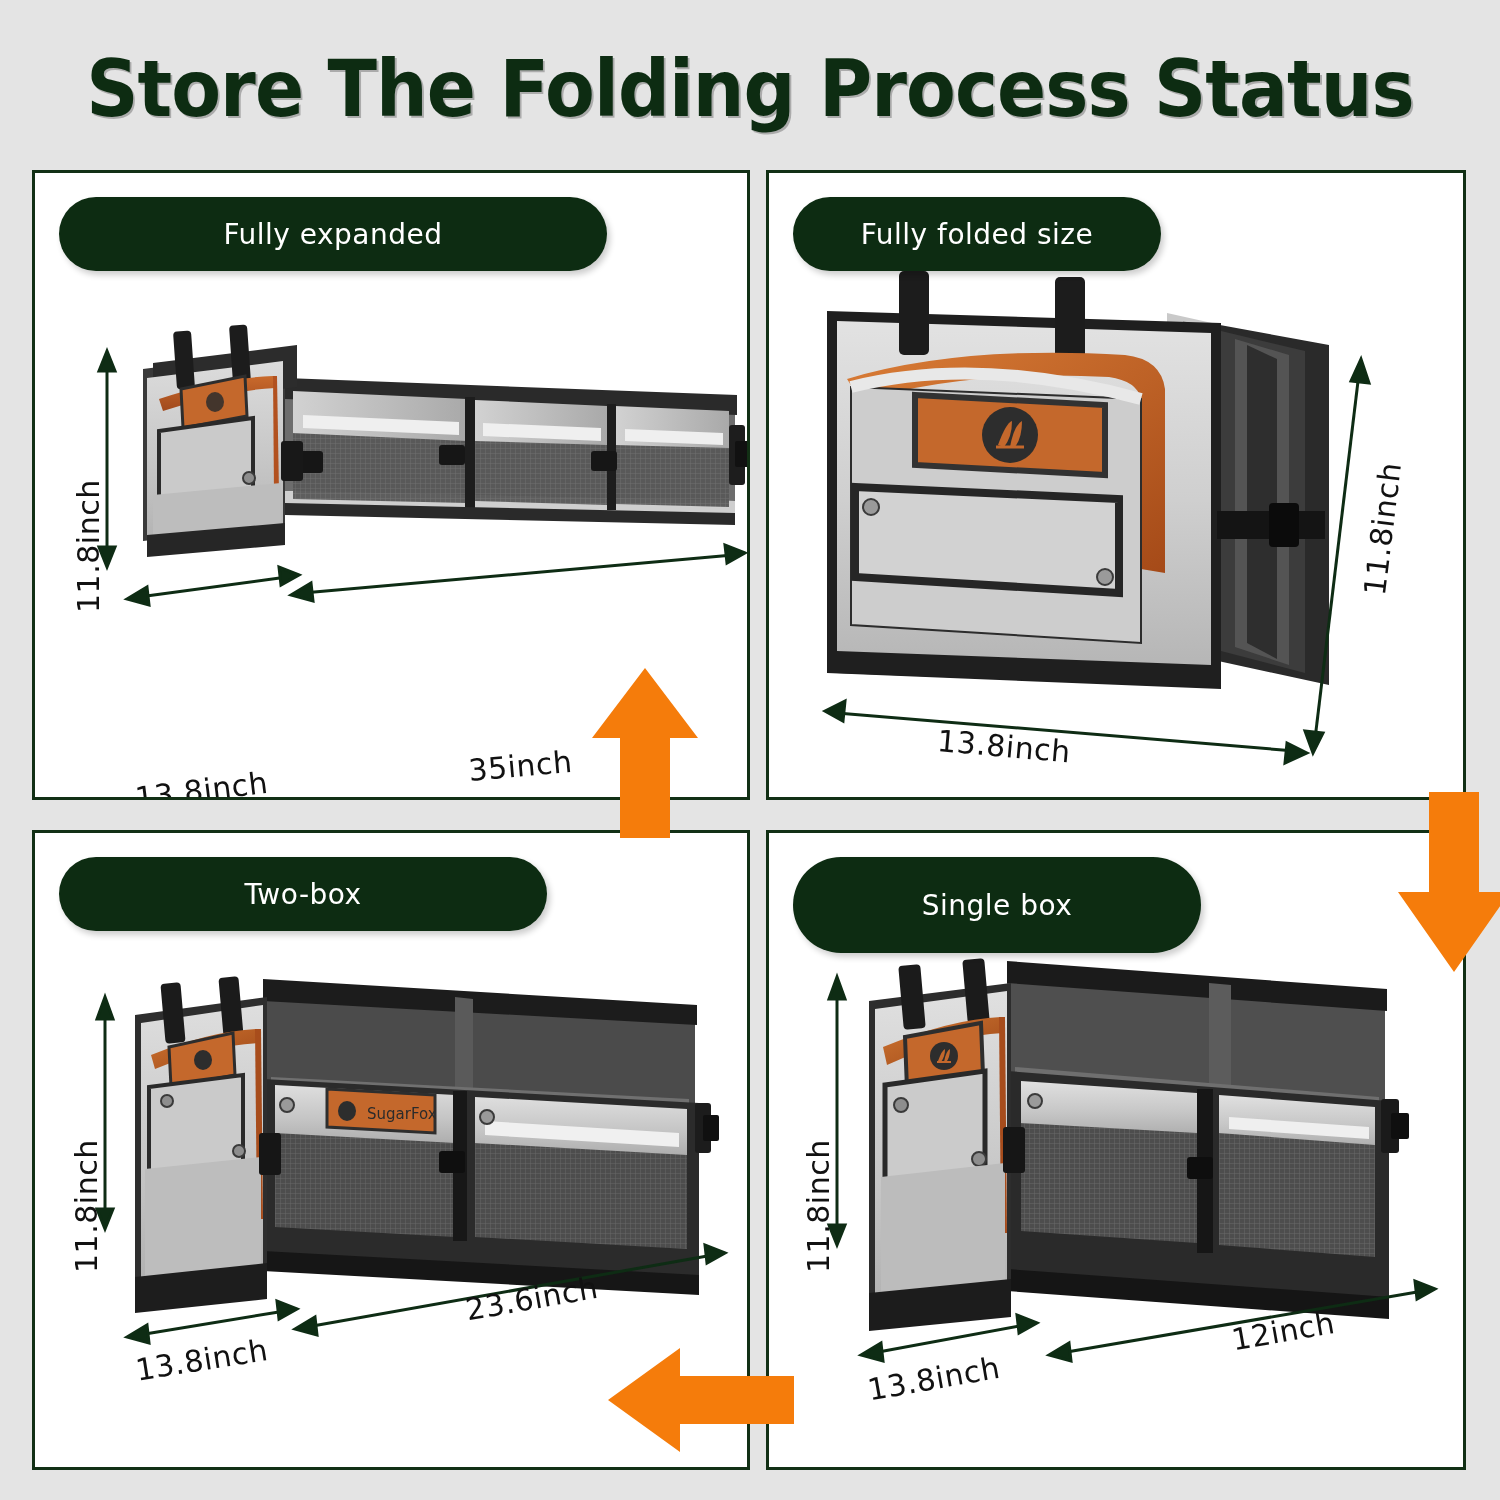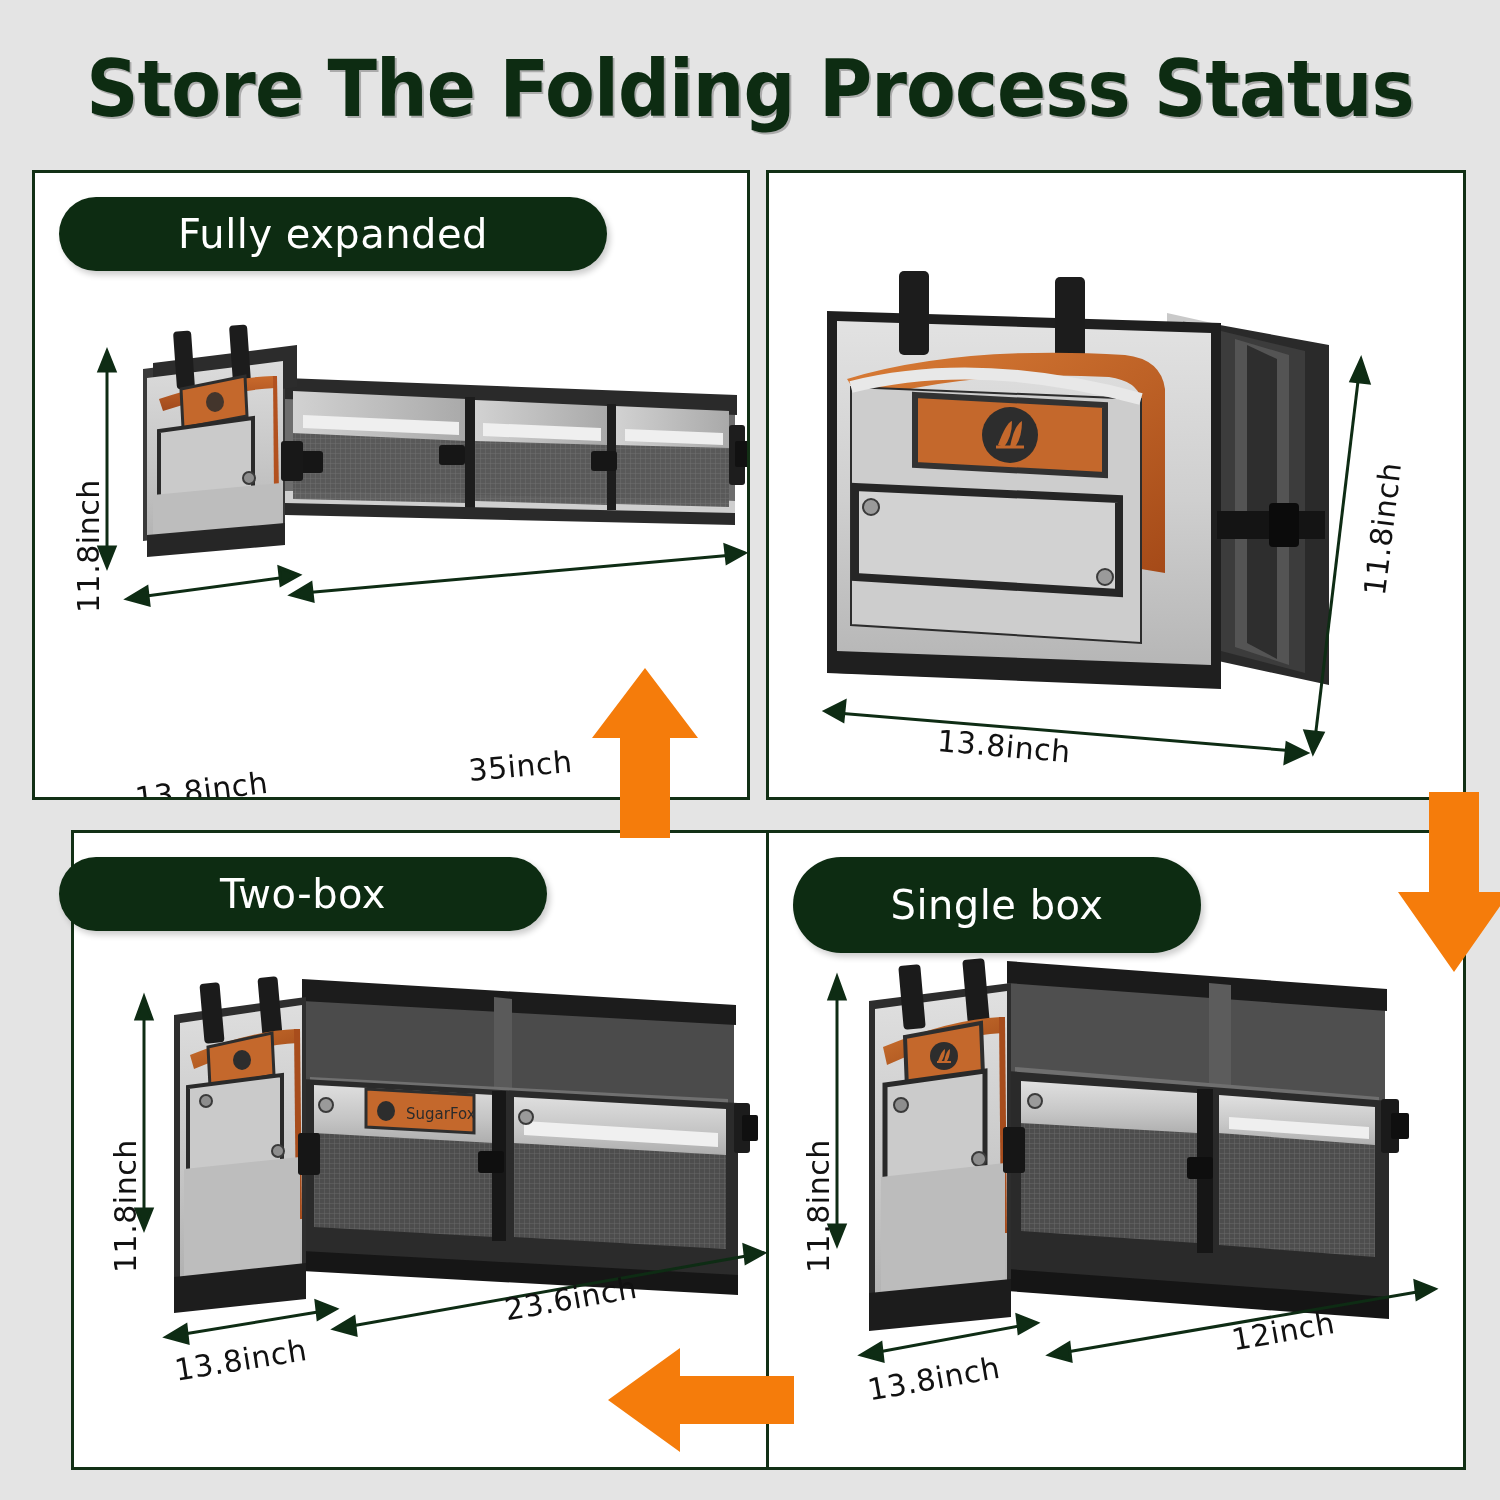--- a/index.html
+++ b/index.html
@@ -30,31 +30,31 @@
   
   .panel{
     position:absolute;
     background:#ffffff;
     border:3px solid #123015;
     box-sizing:border-box;
     overflow:hidden;
   }
   #panel-tl{left:32px;  top:170px;  width:718px;  height:630px;}
   #panel-tr{left:766px; top:170px;  width:700px;  height:630px;}
-  #panel-bl{left:32px;  top:830px;  width:718px;  height:640px;margin-left:39px;}
+  #panel-bl{left:32px;  top:830px;  width:718px;  height:640px;}
   #panel-br{left:766px; top:830px;  width:700px;  height:640px;}
 
   
   .badge{
     position:absolute;
     background:#0d2c12;
     color:#ffffff;
     border-radius:70px;
     display:flex;align-items:center;justify-content:center;
-    font-size:40px;
+    font-size:28px;
     font-family:"DejaVu Sans", sans-serif;
     letter-spacing:.5px;
     box-shadow:3px 4px 6px rgba(0,0,0,.20);
     white-space:nowrap;
   }
   #badge-tl{left:59px; top:197px; width:548px; height:74px;}
   #badge-tr{left:793px;top:197px; width:368px; height:74px;}
   #badge-bl{left:59px; top:857px; width:488px; height:74px;}
   #badge-br{left:793px;top:857px; width:408px; height:96px;}
 
@@ -448,16 +448,17 @@
     </svg>
   </div>
 
   <div class="flow" style="left:608px;top:1348px;">
     <svg width="186" height="104" viewBox="0 0 186 104">
       <polygon points="0,52 72,0 72,28 186,28 186,76 72,76 72,104" fill="#F57C0B"></polygon>
     </svg>
   </div>
 
   <div class="badge" id="badge-tl">Fully expanded</div>
+  <div class="badge" id="badge-tr">Fully folded size</div>
   <div class="badge" id="badge-bl">Two-box</div>
   <div class="badge" id="badge-br">Single box</div>
 
 </div>
 
 </body></html>

